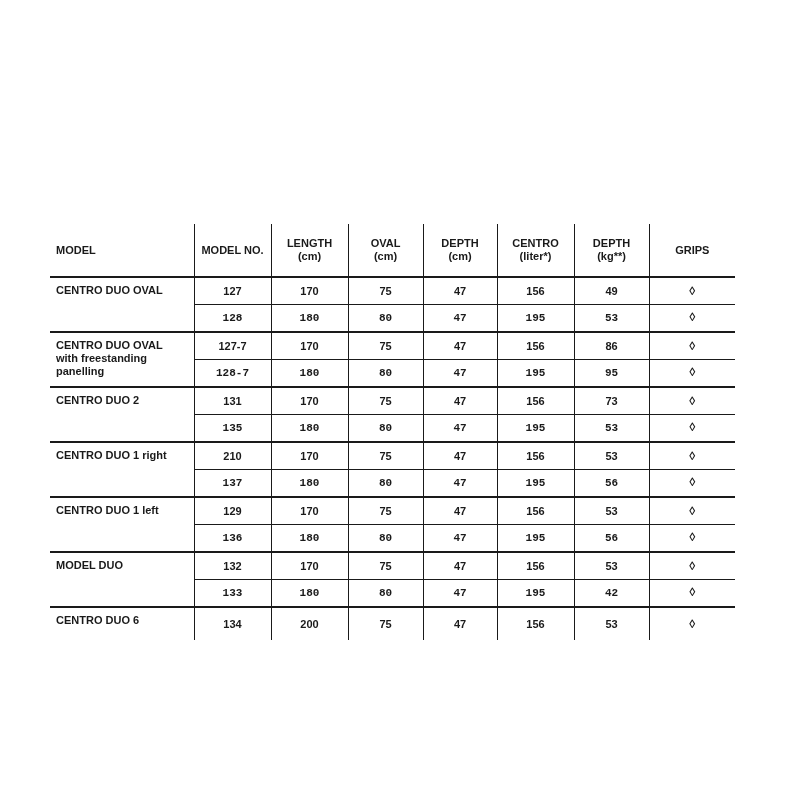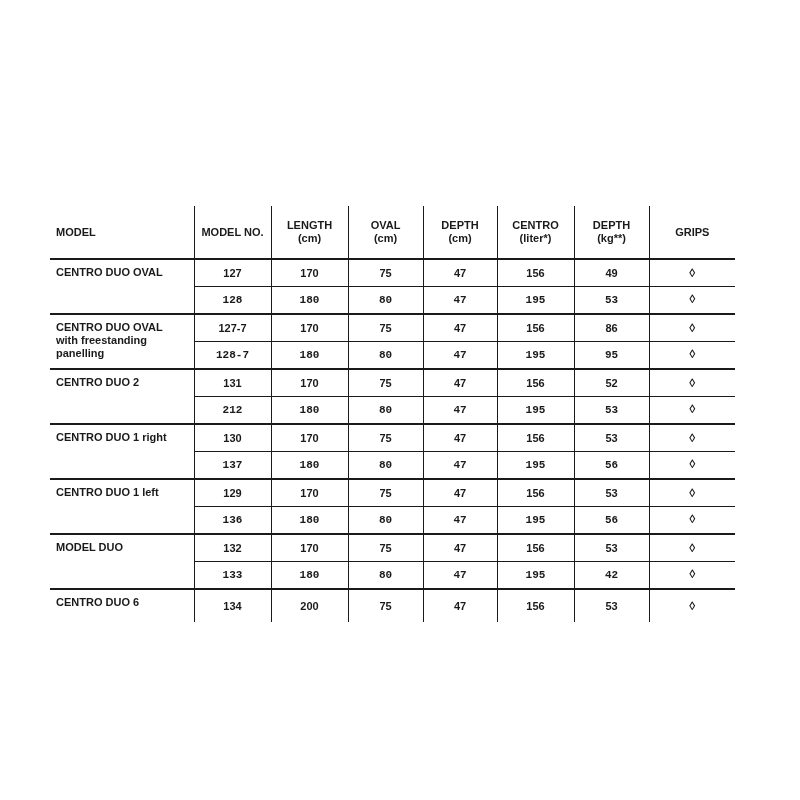--- a/index.html
+++ b/index.html
@@ -8,21 +8,21 @@
     width: 800px;
     height: 800px;
     background: #ffffff;
     font-family: "Liberation Sans", "DejaVu Sans", sans-serif;
     color: #1a1a1a;
     overflow: hidden;
   }
   table.spec-table {
     position: absolute;
     left: 50px;
-    top: 206px;
+    top: 224px;
     width: 685px;
     border-collapse: collapse;
     table-layout: fixed;
     font-size: 11px;
     font-weight: bold;
     color: #1a1a1a;
   }
   th, td { padding: 0; }
   
   thead th { border-left: 1px solid #1a1a1a; }
@@ -149,37 +149,37 @@
         </tr>
         <tr class="group-first">
           <td class="model-cell" rowspan="2">
             <div>CENTRO DUO 2</div>
           </td>
           <td class="num-cell">131</td>
           <td class="num-cell">170</td>
           <td class="num-cell">75</td>
           <td class="num-cell">47</td>
           <td class="num-cell">156</td>
-          <td class="num-cell">52</td>
-          <td class="num-cell grips-cell">◊</td>
-        </tr>
-        <tr class="sub-row">
-          <td class="num-cell">212</td>
+          <td class="num-cell">73</td>
+          <td class="num-cell grips-cell">◊</td>
+        </tr>
+        <tr class="sub-row">
+          <td class="num-cell">135</td>
           <td class="num-cell">180</td>
           <td class="num-cell">80</td>
           <td class="num-cell">47</td>
           <td class="num-cell">195</td>
           <td class="num-cell">53</td>
           <td class="num-cell grips-cell">◊</td>
         </tr>
         <tr class="group-first">
           <td class="model-cell" rowspan="2">
             <div>CENTRO DUO 1 right</div>
           </td>
-          <td class="num-cell">130</td>
+          <td class="num-cell">210</td>
           <td class="num-cell">170</td>
           <td class="num-cell">75</td>
           <td class="num-cell">47</td>
           <td class="num-cell">156</td>
           <td class="num-cell">53</td>
           <td class="num-cell grips-cell">◊</td>
         </tr>
         <tr class="sub-row">
           <td class="num-cell">137</td>
           <td class="num-cell">180</td>

